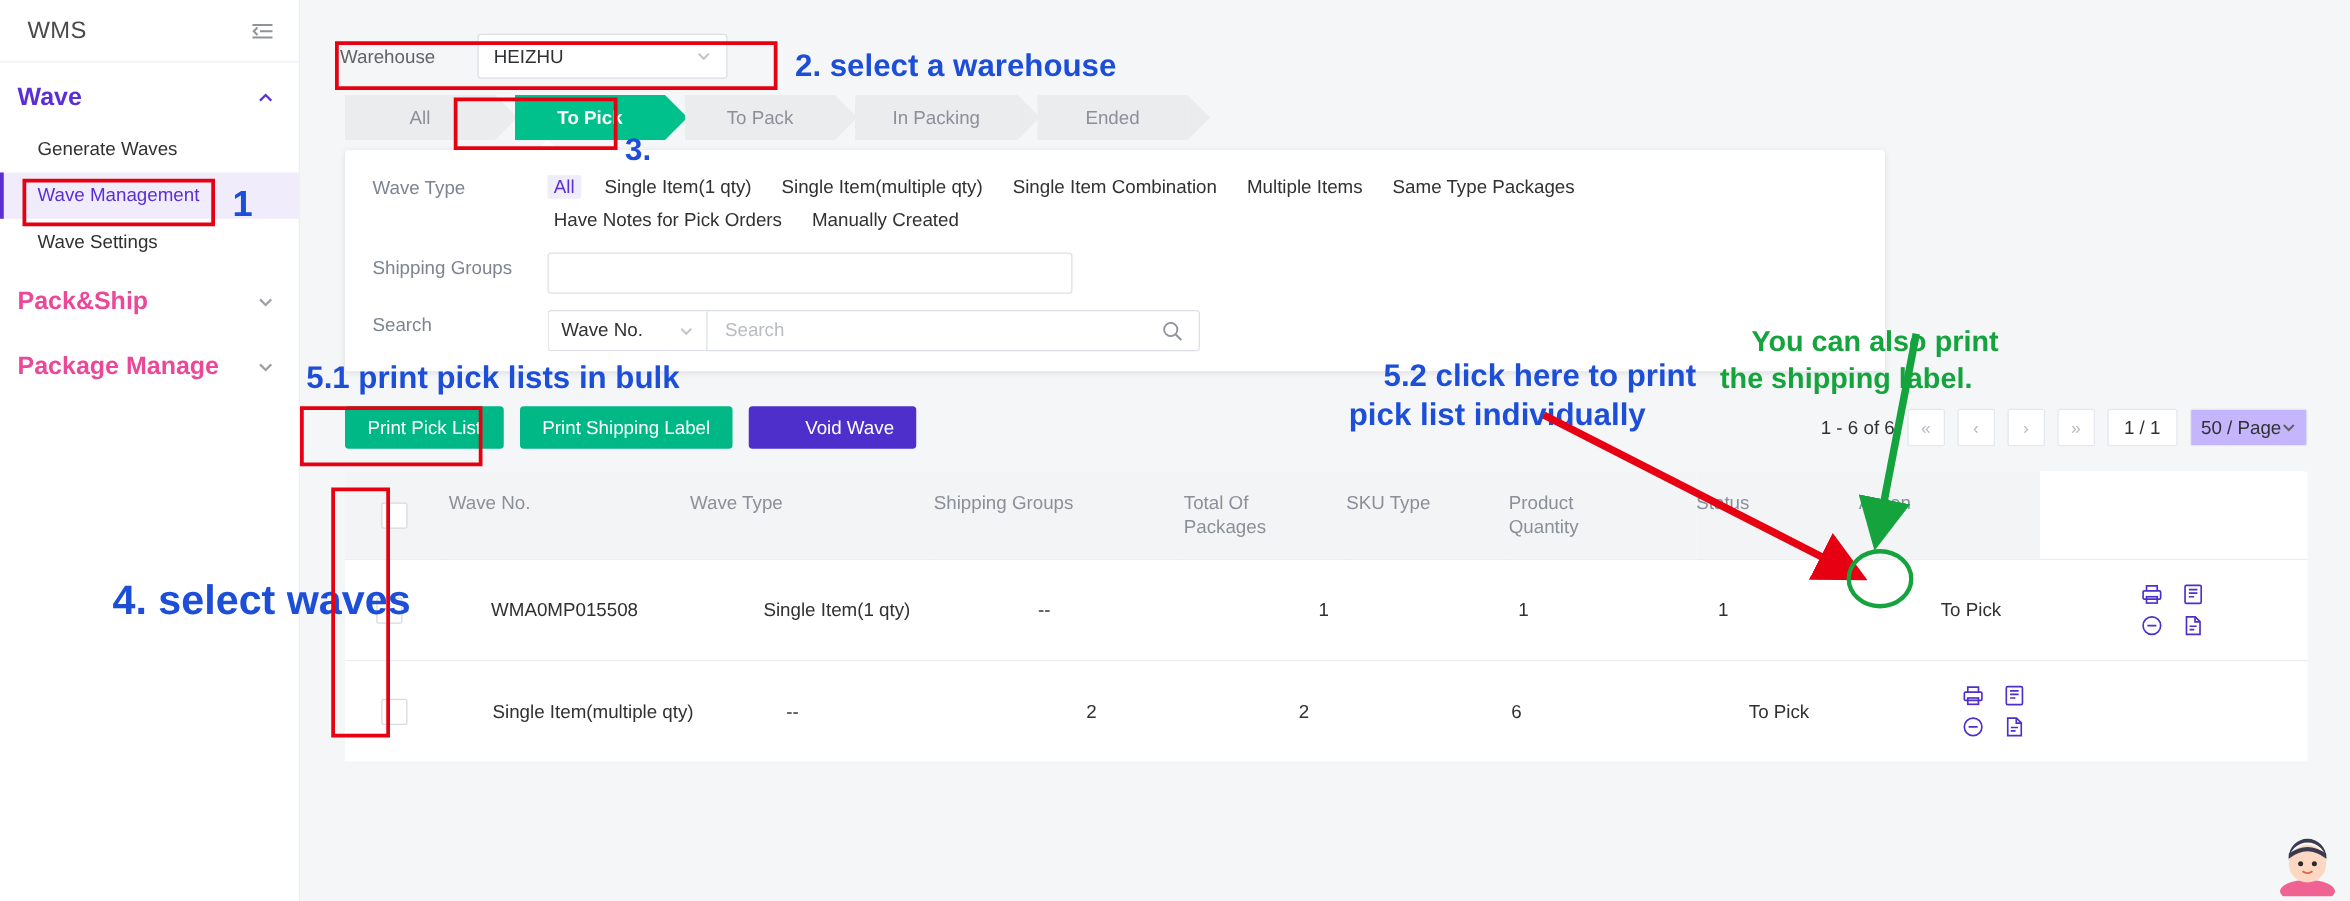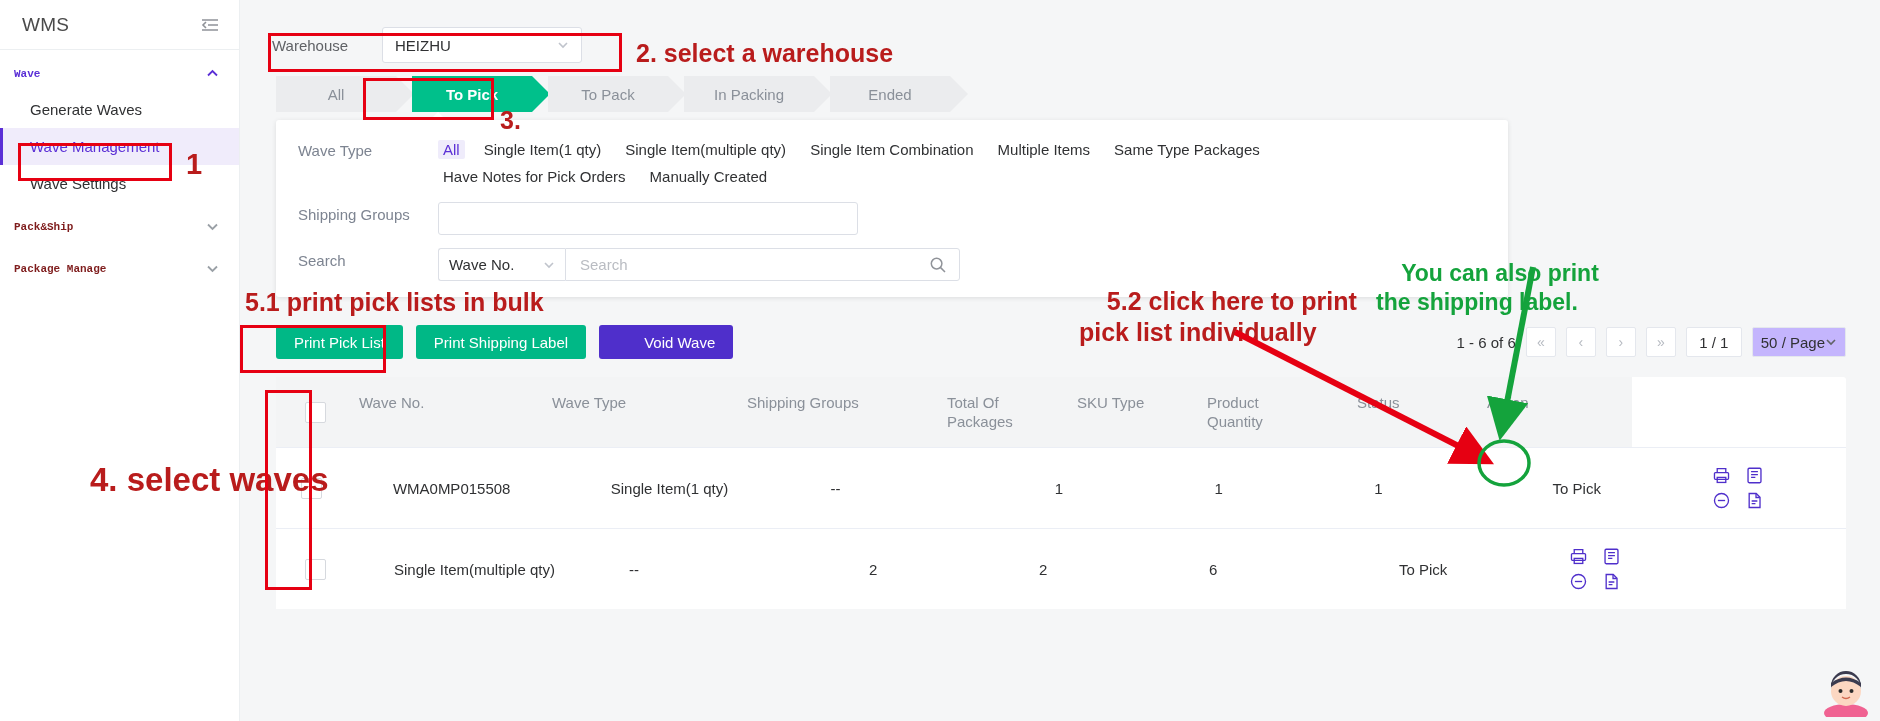--- a/index.html
+++ b/index.html
@@ -20,24 +20,24 @@
     height:50px; display:flex; align-items:center;
     justify-content:space-between; padding:0 18px 0 22px;
     border-bottom:1px solid #eceff1;
   }
   #brand { font-size:19px; color:#4a4a4a; letter-spacing:.3px; }
   #collapse-icon { width:22px; height:22px; color:#909399; cursor:pointer; }
 
   .nav-group { padding-top:6px; }
   .nav-parent {
     display:flex; align-items:center; justify-content:space-between;
-    padding:11px 20px 11px 14px; font-size:11px; font-weight:bold; cursor:pointer;font-family:Liberation Mono, monospace;
+    padding:11px 20px 11px 14px; font-size:20px; font-weight:bold; cursor:pointer;
   }
   .nav-parent.active { color:#5b2fd6; }
-  .nav-parent.plain { color:#7f1d1d; }
+  .nav-parent.plain { color:#ec4899; }
   .chev { width:13px; height:13px; stroke:#9aa0a6; stroke-width:1.8; fill:none; }
   .chev.up { stroke:#5b2fd6; }
   .nav-child {
     padding:10px 20px 10px 30px; font-size:15px; color:#303133; cursor:pointer;
     position:relative;
   }
   .nav-child.selected { background:#f0ecfb; color:#5b2fd6; }
   .nav-child.selected::before {
     content:""; position:absolute; left:0; top:0; bottom:0; width:3px; background:#5b2fd6;
   }
@@ -138,21 +138,21 @@
   .chk {
     width:21px; height:21px; border:1px solid #d6d9de; border-radius:2px; background:#fff; cursor:pointer;
   }
   .acts { display:flex; flex-direction:column; gap:6px; }
   .acts .line { display:flex; gap:14px; align-items:center; }
   .ico { width:19px; height:19px; color:#4f2fcb; cursor:pointer; }
 
   
   #overlay { position:absolute; left:0; top:0; width:1880px; height:721px; pointer-events:none; }
   .ann-box { position:absolute; border:3px solid #e60012; }
-  .ann-txt { position:absolute; color:#b91c1c; font-weight:bold; white-space:pre; }
+  .ann-txt { position:absolute; color:#1d4ed8; font-weight:bold; white-space:pre; }
   .ann-txt.green { color:#14a33c; }
 
   #chat-icon { position:absolute; right:8px; bottom:4px; width:52px; height:48px; }
 </style>
 </head>
 <body>
 
 <div id="sidebar">
   <div id="sidebar-head">
     <div id="brand">WMS</div>

